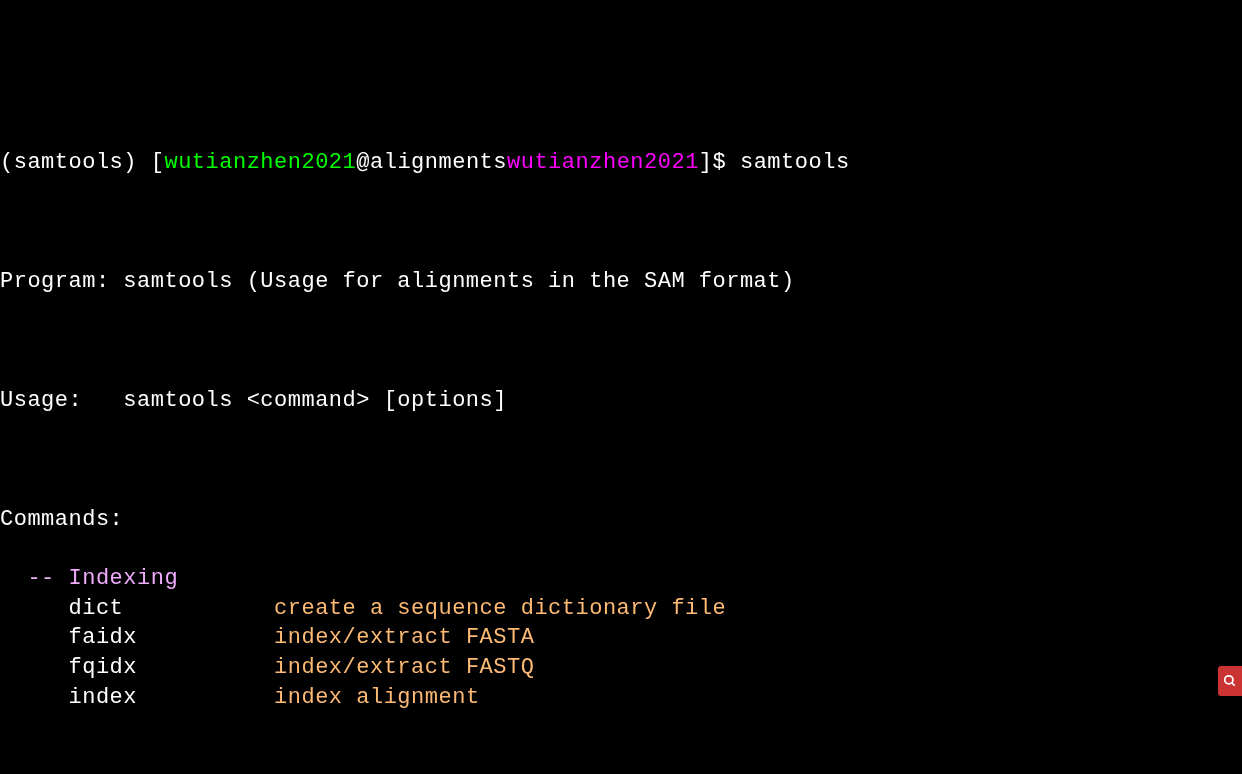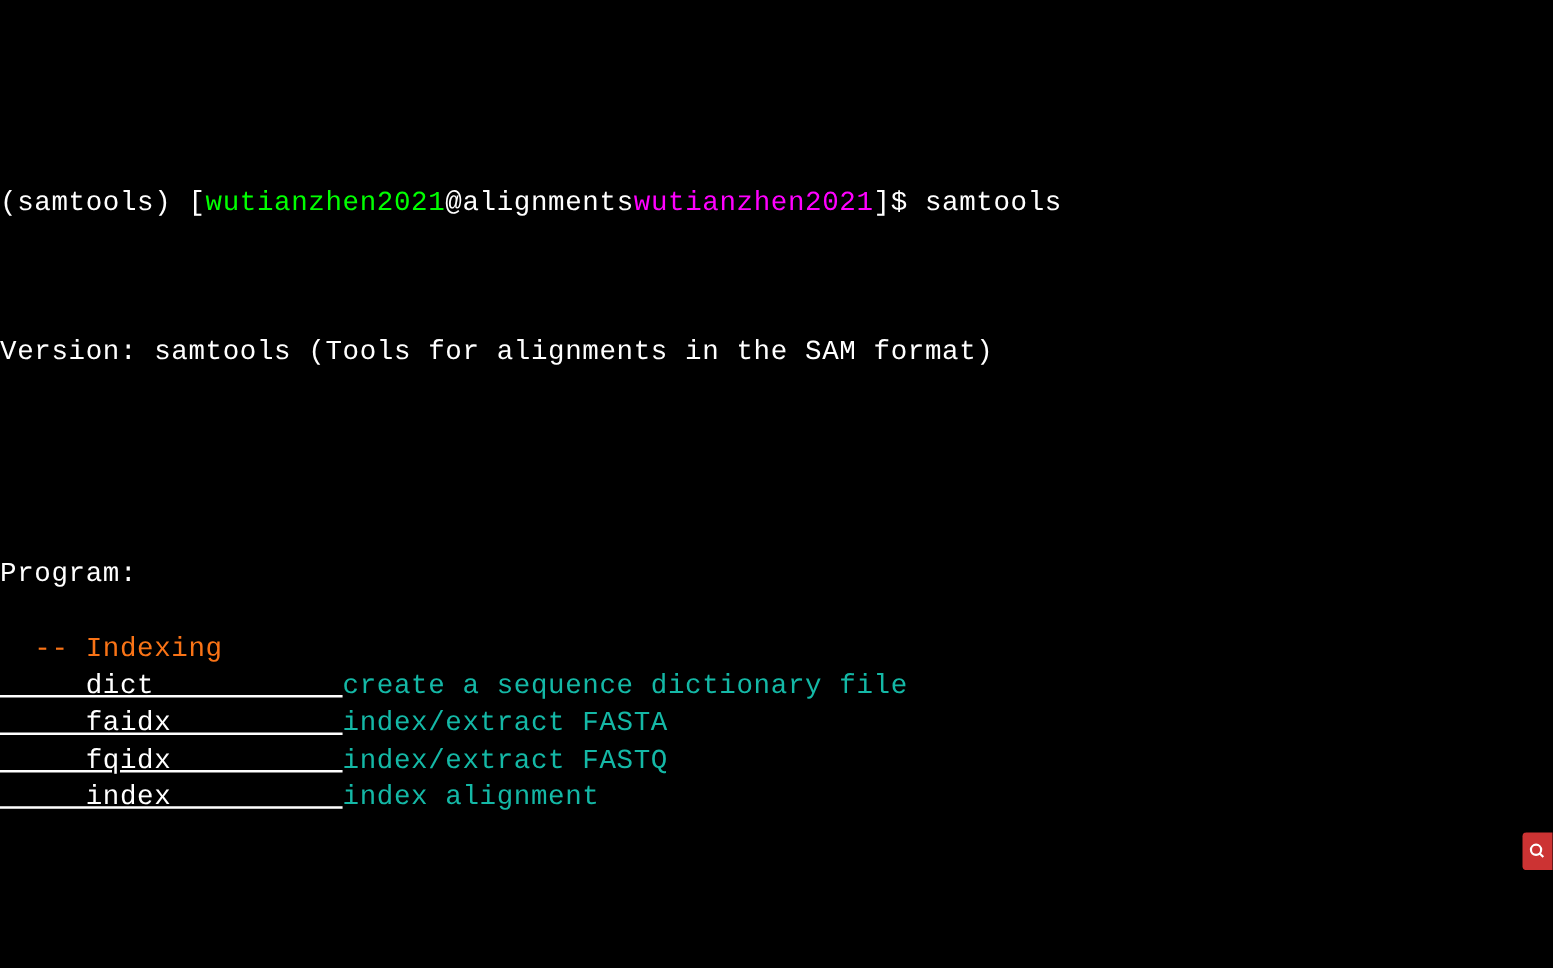--- a/index.html
+++ b/index.html
@@ -26,23 +26,23 @@
     .paren { color: #ffffff; }
     .env { color: #ffffff; }
     .bracket { color: #ffffff; }
     .user { color: #00ff00; }
     .at { color: #ffffff; }
     .host { color: #ffffff; }
     .cwd { color: #ff00ff; }
     .dollar { color: #ffffff; }
     .cmd { color: #ffffff; }
     .output { color: #ffffff; }
-    .section-header { color: #f97316; }
-    .cmd-name { color: #ffffff; text-decoration: underline; }
-    .cmd-desc { color: #14b8a6; }
+    .section-header { color: #f0abfc; }
+    .cmd-name { color: #ffffff; }
+    .cmd-desc { color: #fdba74; }
     .row {
       display: block;
     }
     .search-indicator {
       position: absolute;
       right: 0;
       bottom: 78px;
       width: 24px;
       height: 30px;
       background-color: #cc3333;
@@ -58,24 +58,25 @@
     }
   </style>
 </head>
 <body>
 
 
 
 <div class="terminal">
 <div class="row"><span class="paren">(</span><span class="env">samtools</span><span class="paren">) </span><span class="bracket">[</span><span class="user">wutianzhen2021</span><span class="at">@</span><span class="host">alignments</span><span class="cwd">wutianzhen2021</span><span class="bracket">]</span><span class="dollar">$ </span><span class="cmd">samtools</span></div>
 <div class="row output"> </div>
-<div class="row output">Version: samtools (Tools for alignments in the SAM format)</div>
+<div class="row output">Program: samtools (Usage for alignments in the SAM format)</div>
 <div class="row output"> </div>
+<div class="row output">Usage:   samtools &lt;command&gt; [options]</div>
 <div class="row output"> </div>
-<div class="row output">Program:</div>
+<div class="row output">Commands:</div>
 <div id="sections-container"><div class="row section-header">  -- Indexing</div><div class="row output"><span class="cmd-name">     dict           </span><span class="cmd-desc">create a sequence dictionary file</span></div><div class="row output"><span class="cmd-name">     faidx          </span><span class="cmd-desc">index/extract FASTA</span></div><div class="row output"><span class="cmd-name">     fqidx          </span><span class="cmd-desc">index/extract FASTQ</span></div><div class="row output"><span class="cmd-name">     index          </span><span class="cmd-desc">index alignment</span></div><div class="row output"> </div></div>
 </div>
 
 <div class="search-indicator">
   <svg class="search-icon" viewBox="0 0 24 24" fill="none" stroke="#ffffff" stroke-width="3">
     <circle cx="10" cy="10" r="7"></circle>
     <line x1="20" y1="20" x2="15" y2="15"></line>
   </svg>
 </div>
 

